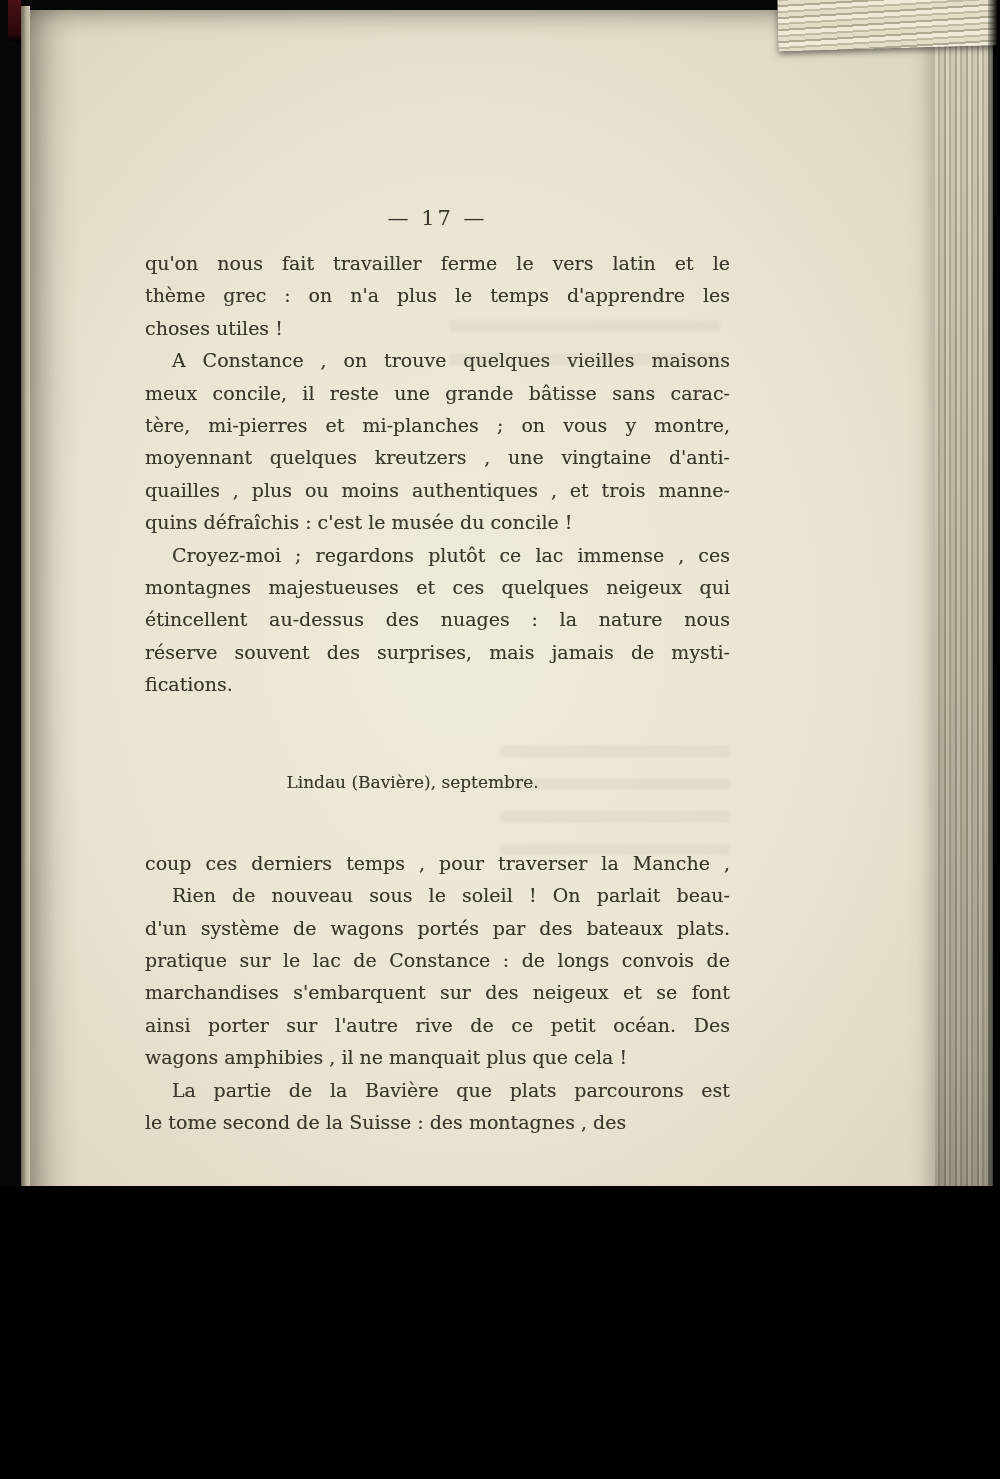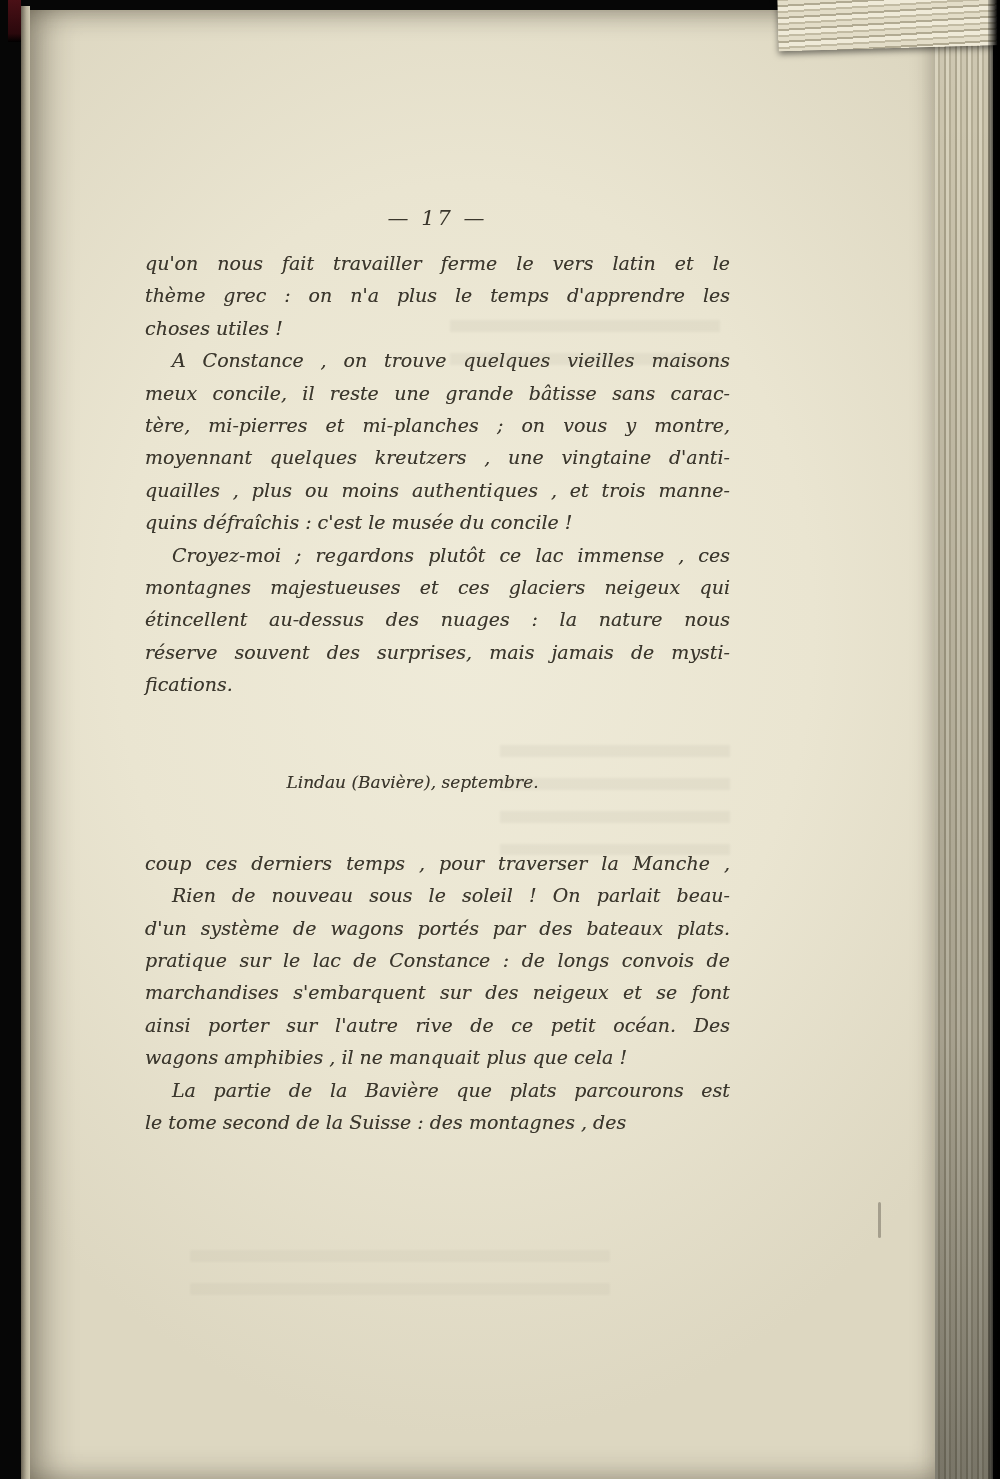--- a/index.html
+++ b/index.html
@@ -3,26 +3,25 @@
 <meta charset="utf-8">
 <style>
   html, body {
     margin: 0;
     padding: 0;
     background: #000;
   }
   .scan {
     position: relative;
     width: 1000px;
-    height: 1479px;
+    height: 1186px;
     margin: 0 auto;
     background: var(--background, #060606);
     overflow: hidden;
     font-family: "DejaVu Serif", "Liberation Serif", serif;
-    font-style: italic;
   }
 
   
   .spine-mark {
     position: absolute;
     left: 8px; top: 0;
     width: 13px; height: 42px;
     background: linear-gradient(180deg, #4a1016, #2a080c 80%, #000);
   }
   
@@ -160,21 +159,21 @@
         <div class="paragraph indent">
           <div class="line first">A Constance , on trouve quelques vieilles maisons</div>
           <div class="line">meux concile, il reste une grande bâtisse sans carac-</div>
           <div class="line">tère, mi-pierres et mi-planches ; on vous y montre,</div>
           <div class="line">moyennant quelques kreutzers , une vingtaine d'anti-</div>
           <div class="line">quailles , plus ou moins authentiques , et trois manne-</div>
           <div class="line last">quins défraîchis : c'est le musée du concile !</div>
         </div>
         <div class="paragraph indent">
           <div class="line first">Croyez-moi ; regardons plutôt ce lac immense , ces</div>
-          <div class="line">montagnes majestueuses et ces glaciers neigeux qui</div>
+          <div class="line">montagnes majestueuses et ces quelques neigeux qui</div>
           <div class="line">étincellent au-dessus des nuages : la nature nous</div>
           <div class="line">réserve souvent des surprises, mais jamais de mysti-</div>
           <div class="line last">fications.</div>
         </div>
         <div class="dateline">Lindau (Bavière), septembre.</div>
         <div class="paragraph indent">
           <div class="line">coup ces derniers temps , pour traverser la Manche ,</div>
           <div class="line first">Rien de nouveau sous le soleil ! On parlait beau-</div>
           <div class="line">d'un système de wagons portés par des bateaux plats.</div>
           <div class="line">pratique sur le lac de Constance : de longs convois de</div>

